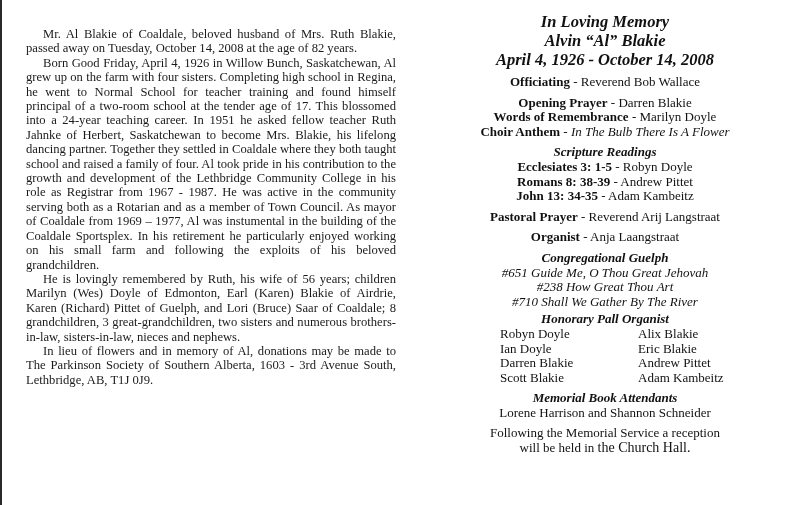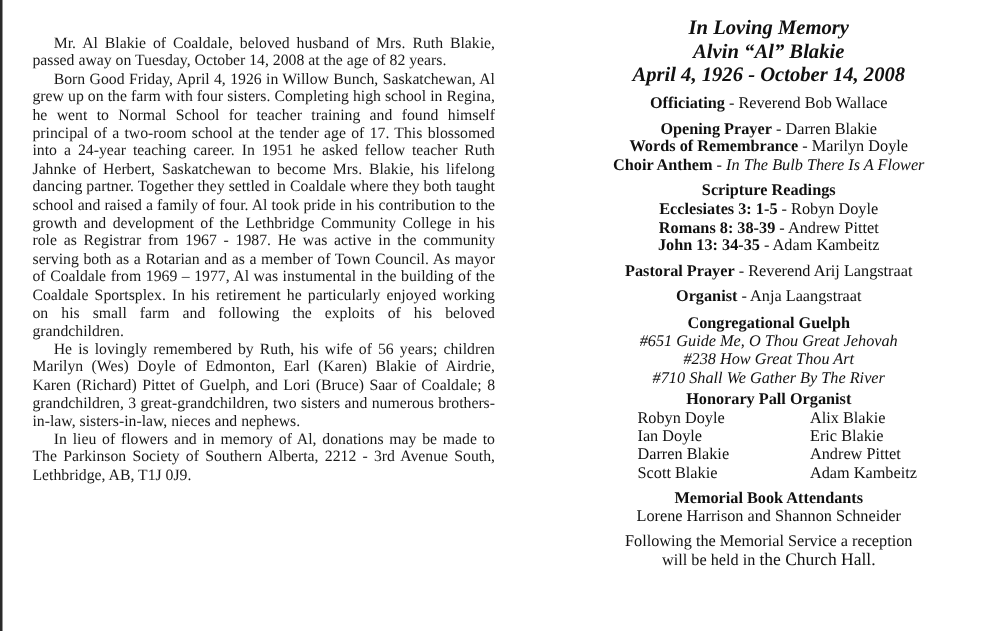--- a/index.html
+++ b/index.html
@@ -8,49 +8,49 @@
       position: absolute; left: 0; top: 0; width: 2px; height: 505px; background: #2a2a2a;
     }
     .left-col {
       position: absolute; left: 26px; top: 27px; width: 370px;
       font-family: "Liberation Serif", "DejaVu Serif", serif;
       font-size: 12.6px; line-height: 14.4px; color: #1a1a1a;
       text-align: justify;
     }
     .left-col p { margin: 0; text-indent: 17px; }
     .right-col {
-      position: absolute; left: 480px; top: 12px; width: 270px;
+      position: absolute; left: 470px; top: 12px; width: 270px;
       font-family: "Liberation Serif", "DejaVu Serif", serif;
       color: #111; text-align: center;
     }
     .title { font-weight: bold; font-style: italic; font-size: 16.5px; line-height: 19px; }
     .line { font-size: 13px; line-height: 14.6px; }
     .bi { font-weight: bold; }
     .b { font-weight: bold; }
     .i { font-style: italic; }
     .gap { height: 6px; }
     .gap-s { height: 3px; }
-    .section-head { font-weight: bold; font-size: 13px; line-height: 14.6px; }
+    .section-head { font-weight: bold; font-style: italic; font-size: 13px; line-height: 14.6px; }
     .pb-grid {
       display: grid; grid-template-columns: 130px 110px; text-align: left;
       margin-left: 30px; font-size: 13px; line-height: 14.6px;
     }
     .pb-grid span:nth-child(2n) { padding-left: 8px; }
     .church-hall { font-size: 14px; }
   </style>
 </head>
 <body>
 
 <div class="edge-line"></div>
 
 <div class="left-col">
   <p>Mr. Al Blakie of Coaldale, beloved husband of Mrs. Ruth Blakie, passed away on Tuesday, October 14, 2008 at the age of 82 years.</p>
   <p>Born Good Friday, April 4, 1926 in Willow Bunch, Saskatchewan, Al grew up on the farm with four sisters. Completing high school in Regina, he went to Normal School for teacher training and found himself principal of a two-room school at the tender age of 17. This blossomed into a 24-year teaching career. In 1951 he asked fellow teacher Ruth Jahnke of Herbert, Saskatchewan to become Mrs. Blakie, his lifelong dancing partner. Together they settled in Coaldale where they both taught school and raised a family of four. Al took pride in his contribution to the growth and development of the Lethbridge Community College in his role as Registrar from 1967 - 1987.  He was active in the community serving both as a Rotarian and as a member of Town Council. As mayor of Coaldale from 1969 – 1977, Al was instumental in the building of the Coaldale Sportsplex. In his retirement he particularly enjoyed working on his small farm and following the exploits of his beloved grandchildren.</p>
   <p>He is lovingly remembered by Ruth, his wife of 56 years; children Marilyn (Wes) Doyle of Edmonton, Earl (Karen) Blakie of Airdrie, Karen (Richard) Pittet of Guelph, and Lori (Bruce) Saar of Coaldale; 8 grandchildren, 3 great-grandchildren, two sisters and numerous brothers-in-law, sisters-in-law, nieces and nephews.</p>
-  <p>In lieu of flowers and in memory of Al, donations may be made to The Parkinson Society of Southern Alberta, 2212 - 3rd Avenue South, Lethbridge, AB, T1J 0J9.</p>
+  <p>In lieu of flowers and in memory of Al, donations may be made to The Parkinson Society of Southern Alberta, 1603 - 3rd Avenue South, Lethbridge, AB, T1J 0J9.</p>
 </div>
 
 <div class="right-col">
   <div class="title">In Loving Memory</div>
   <div class="title">Alvin “Al” Blakie</div>
   <div class="title">April 4, 1926 - October 14, 2008</div>
   <div class="gap"></div>
 
   <div class="line">
     <span class="bi">Officiating</span><span> - </span><span>Reverend Bob Wallace</span>

